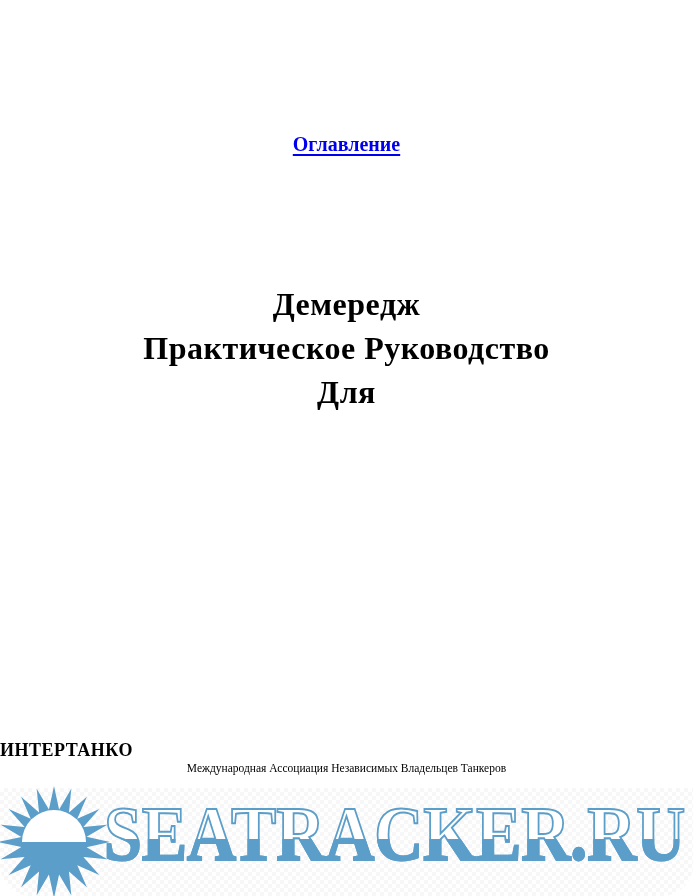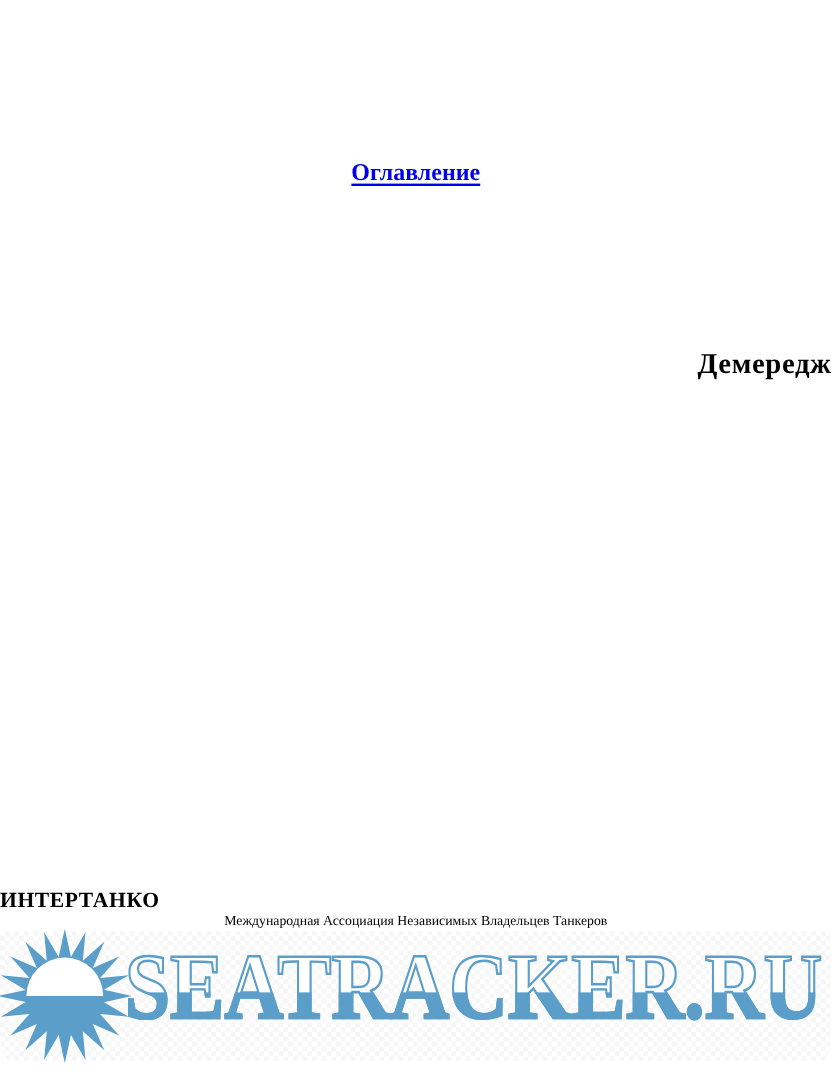--- a/index.html
+++ b/index.html
@@ -26,22 +26,22 @@
     text-decoration-thickness: 2px;
     text-underline-offset: 3px;
     cursor: pointer;
     display: block;
   }
   .doc-title {
     position: absolute;
     top: 282px;
     left: 0;
     width: 100%;
-    text-align: right;
-    font-size: 24px;
+    text-align: center;
+    font-size: 32px;
     font-weight: bold;
     line-height: 44px;
     color: var(--title_black, #000000);
     letter-spacing: 0.5px;
   }
   .org-name {
     position: absolute;
     top: 740px;
     left: 0;
     width: 100%;
@@ -56,21 +56,21 @@
     top: 762px;
     left: 0;
     width: 100%;
     text-align: center;
     font-size: 11.5px;
     color: var(--title_black, #000000);
   }
   .wm-band {
     position: absolute;
     left: 0;
-    bottom: 12px;
+    bottom: 0;
     width: 100%;
     height: 108px;
     background: repeating-conic-gradient(rgba(0,0,0,0.03) 0% 25%, transparent 0% 50%) 0 0 / 8px 8px;
     text-align: right;
   }
   .sun-icon {
     position: absolute;
     left: -4px;
     top: -4px;
     width: 116px;
@@ -96,20 +96,22 @@
 </style>
 </head>
 <body>
 
 <div class="page">
 
   <a class="toc-link" href="#">Оглавление</a>
 
   <div class="doc-title">
     <div>Демередж</div>
+    <div>Практическое Руководство</div>
+    <div>Для</div>
   </div>
 
   <div class="org-name">ИНТЕРТАНКО</div>
 
   <div class="org-subtitle">Международная Ассоциация Независимых Владельцев Танкеров</div>
 
   <div class="wm-band">
     <svg class="sun-icon" viewBox="0 0 116 116" xmlns="http://www.w3.org/2000/svg" aria-hidden="true">
       <polygon fill="#5B9EC9" points="
         58,2 63.1,25.4 75.3,4.7 73,28.6 90.9,12.7 81.3,34.7 103.3,25.1 87.4,43

